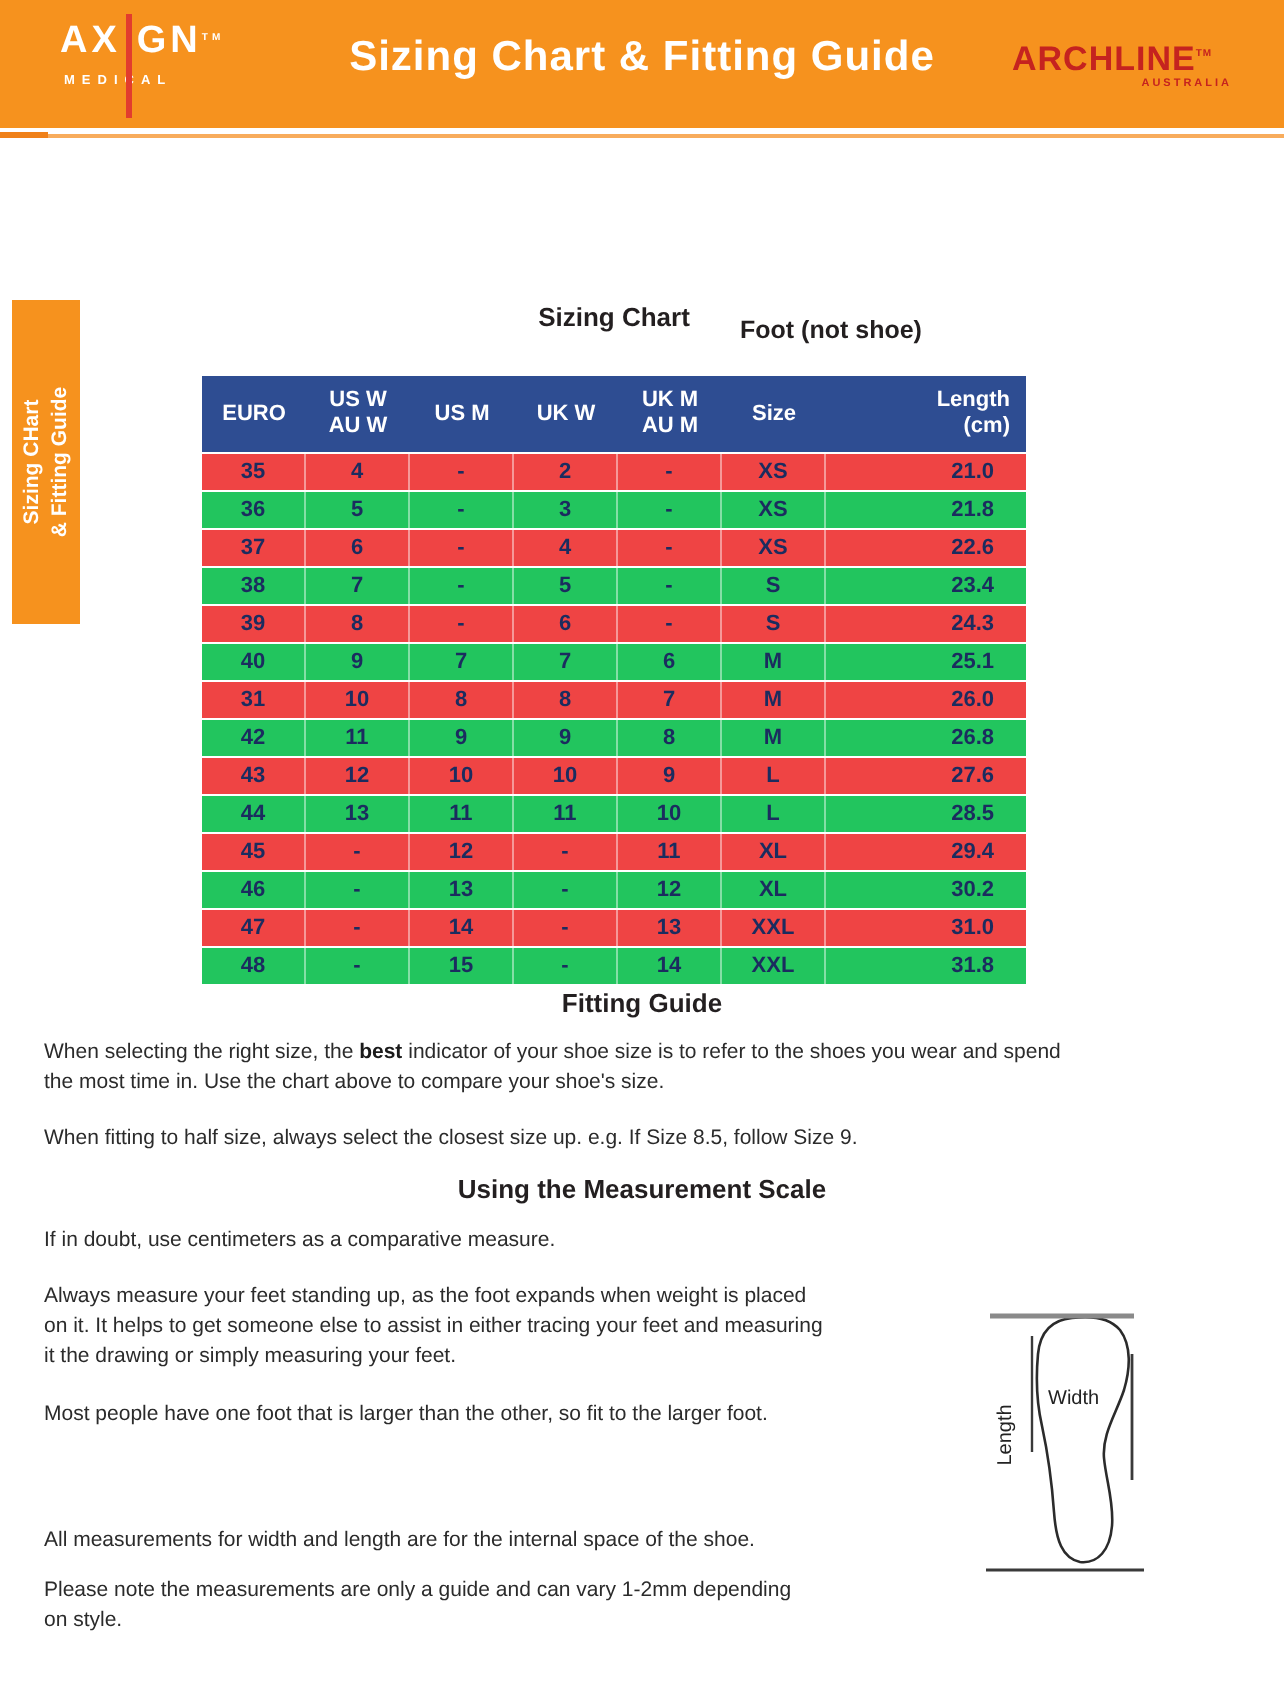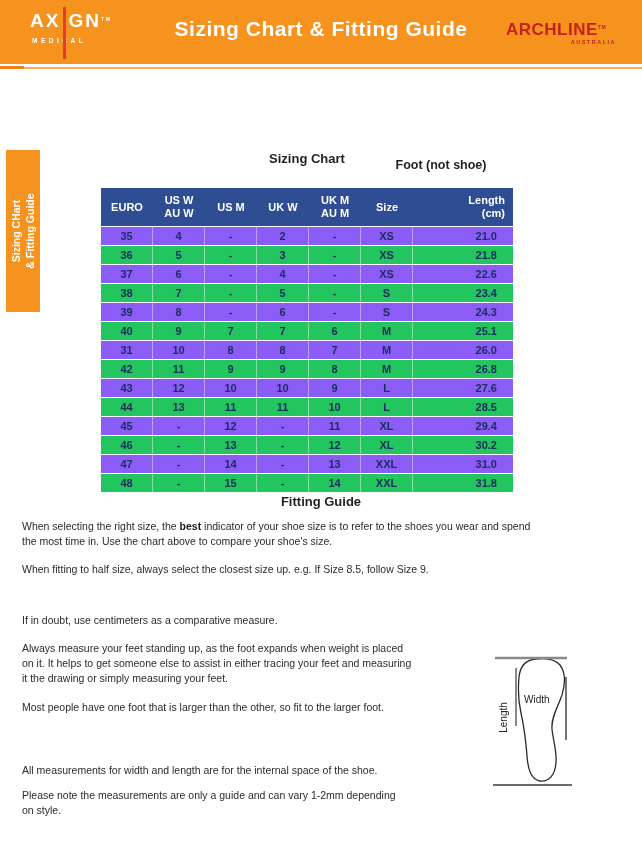--- a/index.html
+++ b/index.html
@@ -30,31 +30,31 @@
   
   .side-tab{position:absolute;left:6px;top:150px;width:34px;height:162px;background:#F6921E;}
   .side-tab-label{position:absolute;left:-64px;top:64px;width:162px;height:34px;
         transform:rotate(-90deg);color:#fff;font-size:10.5px;font-weight:bold;
         text-align:center;line-height:14px;white-space:pre-line;display:flex;
         align-items:center;justify-content:center;}
 
   
   .chart-title{position:absolute;left:101px;top:151px;width:412px;text-align:center;
         font-size:13px;font-weight:bold;color:#231f20;}
-  .foot-label{position:absolute;left:370px;top:158px;width:142px;text-align:center;
+  .foot-label{position:absolute;left:370px;top:158px;width:142px;text-align:left;
         font-size:12.5px;font-weight:bold;color:#231f20;}
   .sizing-table{position:absolute;left:101px;top:172px;width:412px;}
   .thead{display:grid;grid-template-columns:52px 52px 52px 52px 52px 52px 100px;
         background:#2E4D92;height:38px;margin-top:16px;}
   .th{color:#ffffff;font-size:11px;font-weight:bold;white-space:pre-line;line-height:13px;
         display:flex;align-items:center;justify-content:center;text-align:center;}
   .th.c6{justify-content:flex-end;text-align:right;padding-right:8px;box-sizing:border-box;}
   .tr{display:grid;grid-template-columns:52px 52px 52px 52px 52px 52px 100px;height:19px;
         border-top:1px solid #ffffff;box-sizing:border-box;}
-  .tr.odd{background:#8b5cf6;}
+  .tr.odd{background:#ef4444;}
   .tr.even{background:#22c55e;}
   .td{color:#1B2C5F;font-size:11px;font-weight:bold;display:flex;align-items:center;
         justify-content:center;border-right:1px solid rgba(255,255,255,.45);box-sizing:border-box;}
   .td.c6{justify-content:flex-end;padding-right:16px;border-right:none;}
 
   
   .h-center{position:absolute;left:0;right:0;text-align:center;font-size:13px;
         font-weight:bold;color:#231f20;}
   .para{position:absolute;left:22px;width:615px;font-size:10.5px;line-height:15px;
         color:#2b2b2b;white-space:pre-line;}
@@ -239,20 +239,21 @@
           <div class="td c6">31.8</div>
         </div>
       </div>
   </div>
 
   <div class="h-center" style="top:494px;">Fitting Guide</div>
   <div class="para" style="top:519px;"><span>When selecting the right size, the </span><b>best</b><span> indicator of your shoe size is to refer to the shoes you wear and spend
 the most time in. Use the chart above to compare your shoe's size.</span></div>
   <div class="para" style="top:562px;">When fitting to half size, always select the closest size up. e.g. If Size 8.5, follow Size 9.</div>
 
+  <div class="h-center" style="top:587px;">Using the Measurement Scale</div>
   <div class="para" style="top:613px;">If in doubt, use centimeters as a comparative measure.</div>
   <div class="para" style="top:641px;width:470px;">Always measure your feet standing up, as the foot expands when weight is placed
 on it. It helps to get someone else to assist in either tracing your feet and measuring
 it the drawing or simply measuring your feet.</div>
   <div class="para" style="top:700px;width:470px;">Most people have one foot that is larger than the other, so fit to the larger foot.</div>
   <div class="para" style="top:763px;">All measurements for width and length are for the internal space of the shoe.</div>
   <div class="para" style="top:788px;width:470px;">Please note the measurements are only a guide and can vary 1-2mm depending
 on style.</div>
 
   <div class="diagram">

